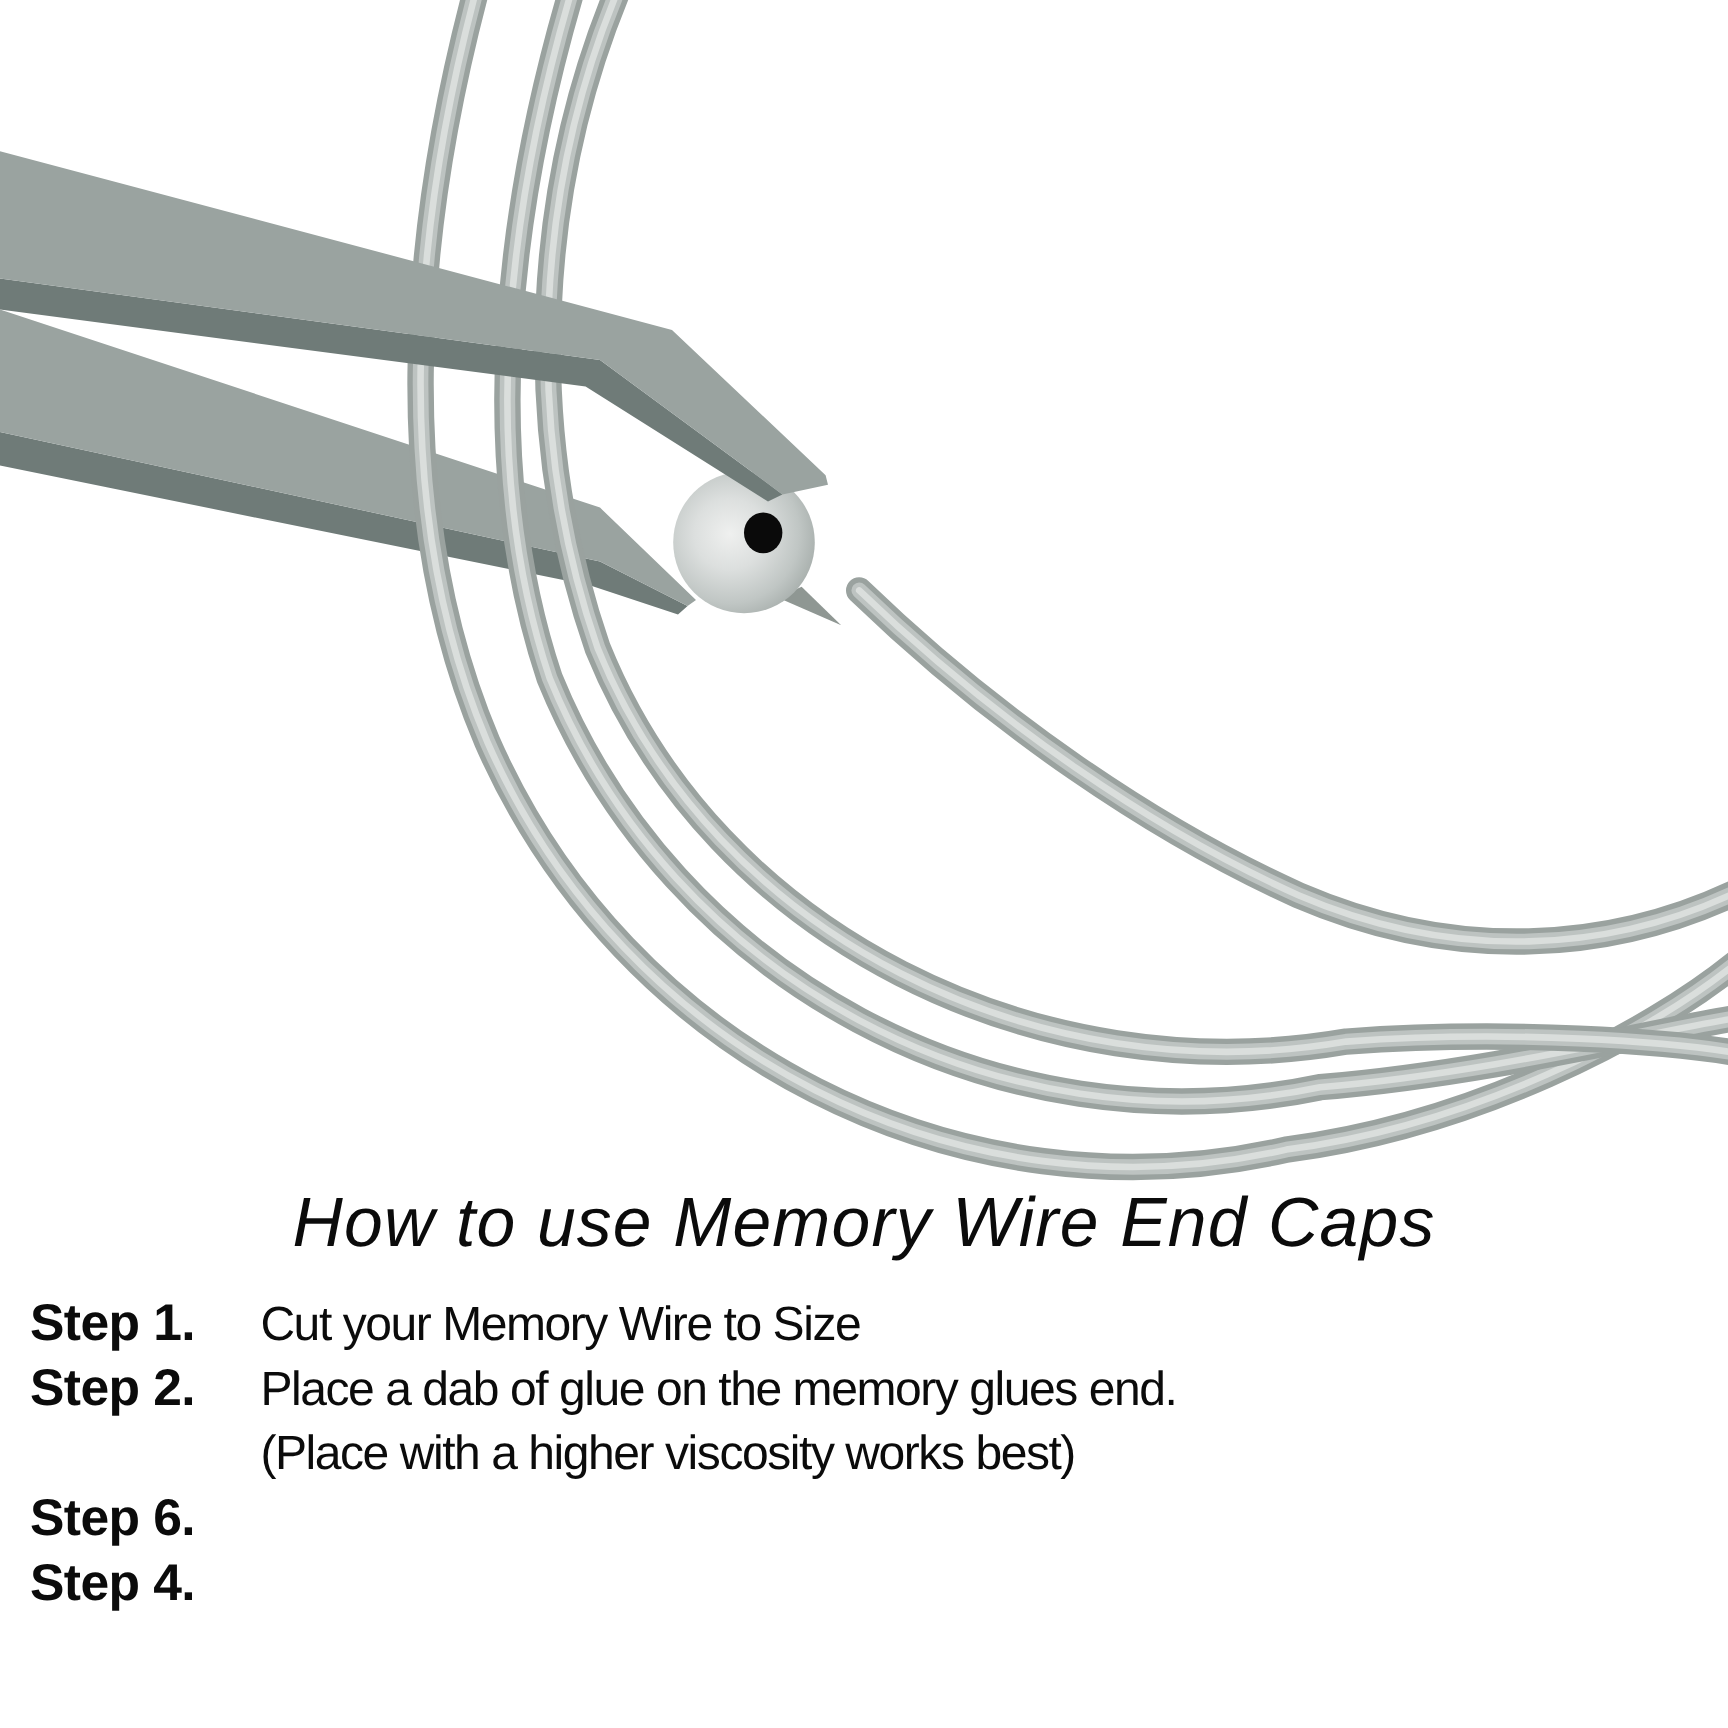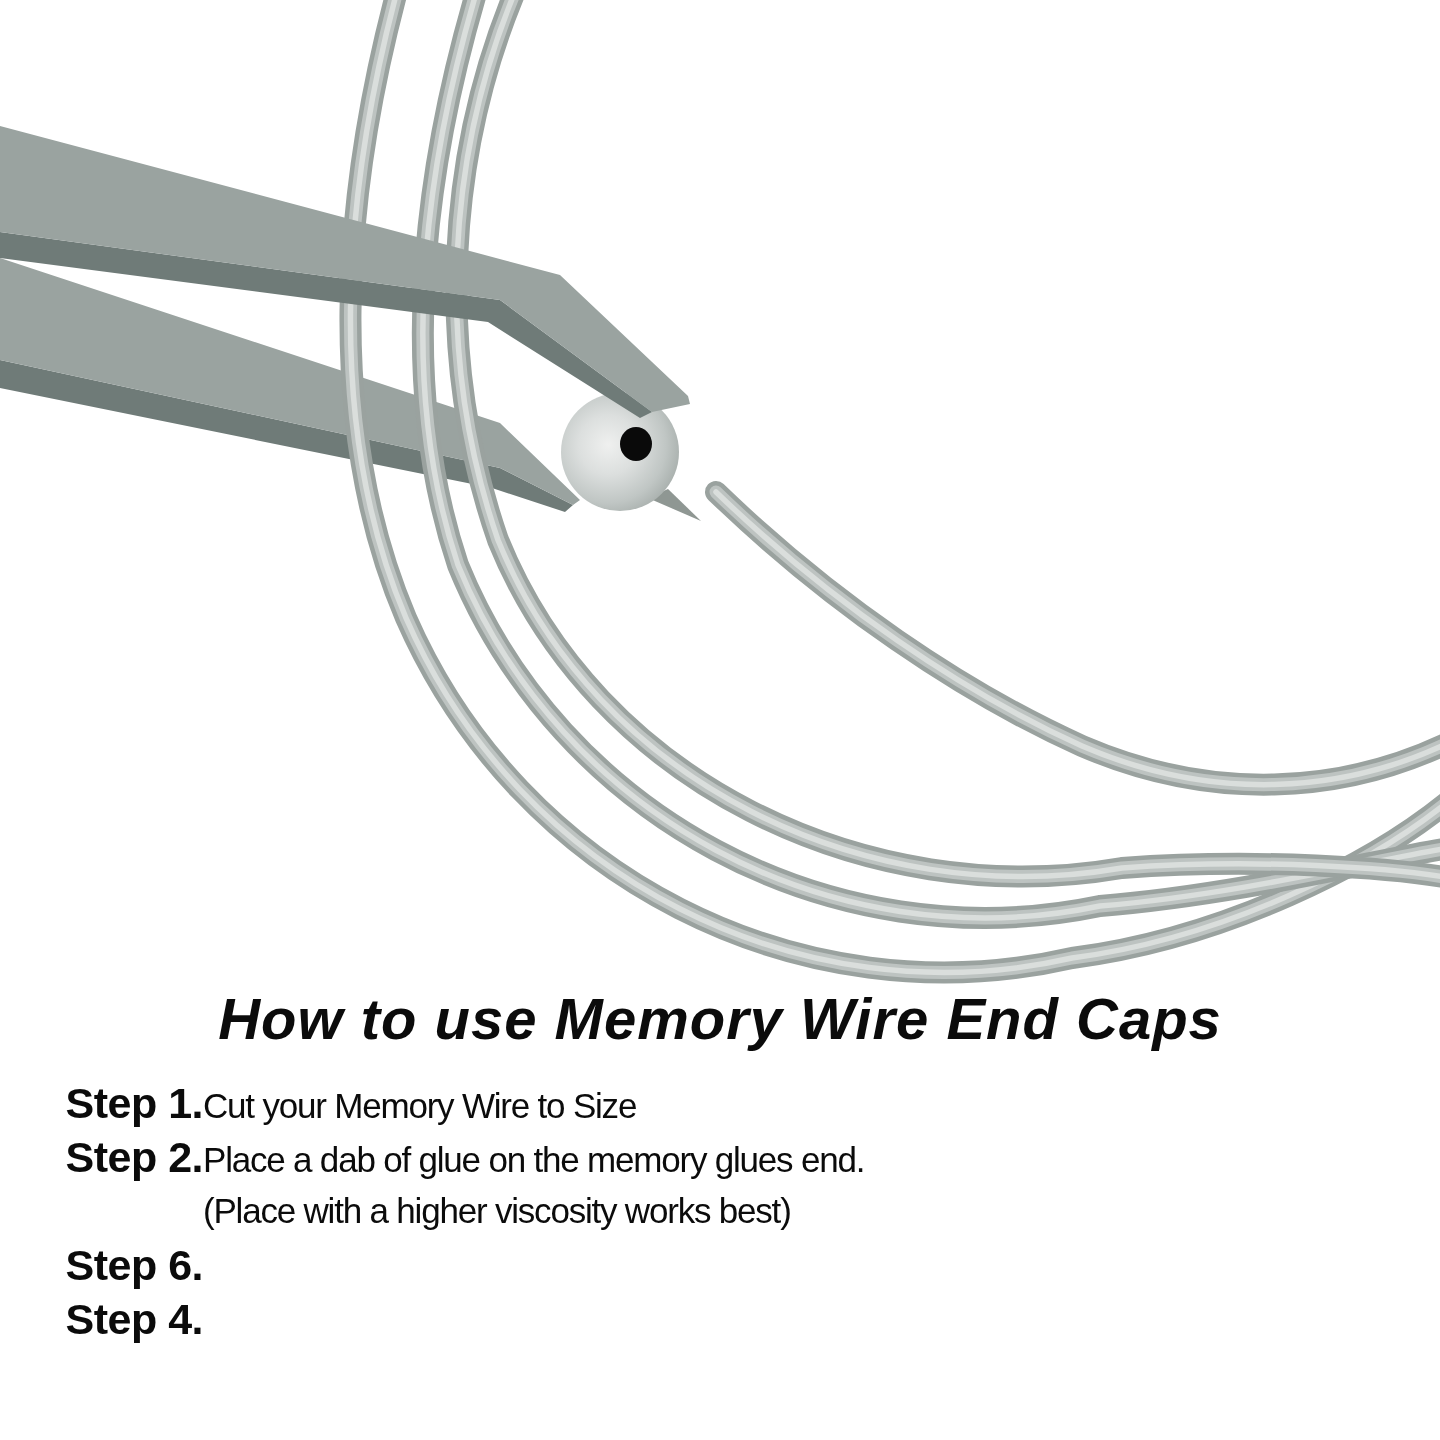--- a/index.html
+++ b/index.html
@@ -13,44 +13,44 @@
   #illustration{
     position:absolute;left:0;top:0;width:1440px;height:985px;
   }
   .wire-base{fill:none;stroke-width:22;stroke-linecap:round;}
   .wire-mid{fill:none;stroke-width:13;stroke-linecap:round;}
   .wire-hi{fill:none;stroke-width:5.5;stroke-linecap:round;}
   #title{
     position:absolute;left:0;top:988px;width:1440px;
     text-align:center;
     font-size:58px;line-height:62px;
-    font-weight:bold;font-style:italic;
+    font-weight:normal;font-style:italic;
     letter-spacing:1px;
     color:#0b0b0b;
     white-space:nowrap;
   }
   #steps{
     position:absolute;left:25px;top:1076px;width:1400px;
     color:#0b0b0b;
   }
   .step-row{
     display:flex;align-items:baseline;
     height:54px;line-height:54px;
     white-space:nowrap;
-    text-align:right;
   }
   .step-label{
     flex:0 0 178px;
     font-weight:bold;
     font-size:43px;
     letter-spacing:-0.5px;
   }
   .step-text{
-    font-size:35px;
+    font-size:40px;
     letter-spacing:-1.2px;
+    margin-left:14px;
   }
 </style>
 </head>
 <body>
 
 <div id="page">
 
   <svg id="illustration" viewBox="0 0 1440 985" aria-hidden="true">
     <defs>
       <radialGradient id="beadGrad" cx="0.40" cy="0.44" r="0.72">

